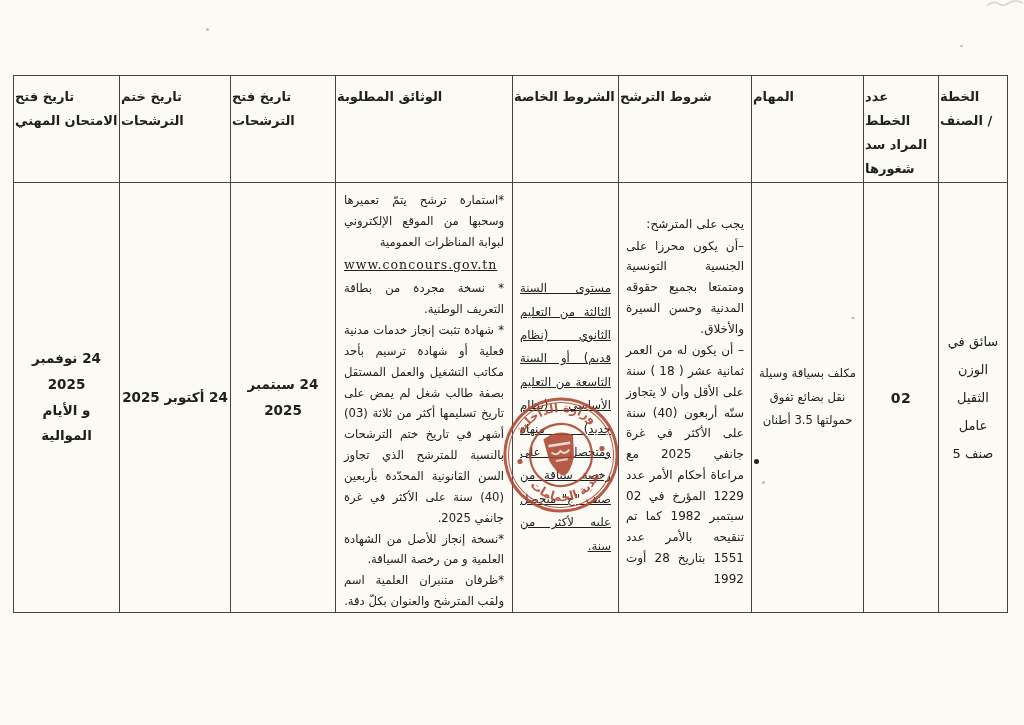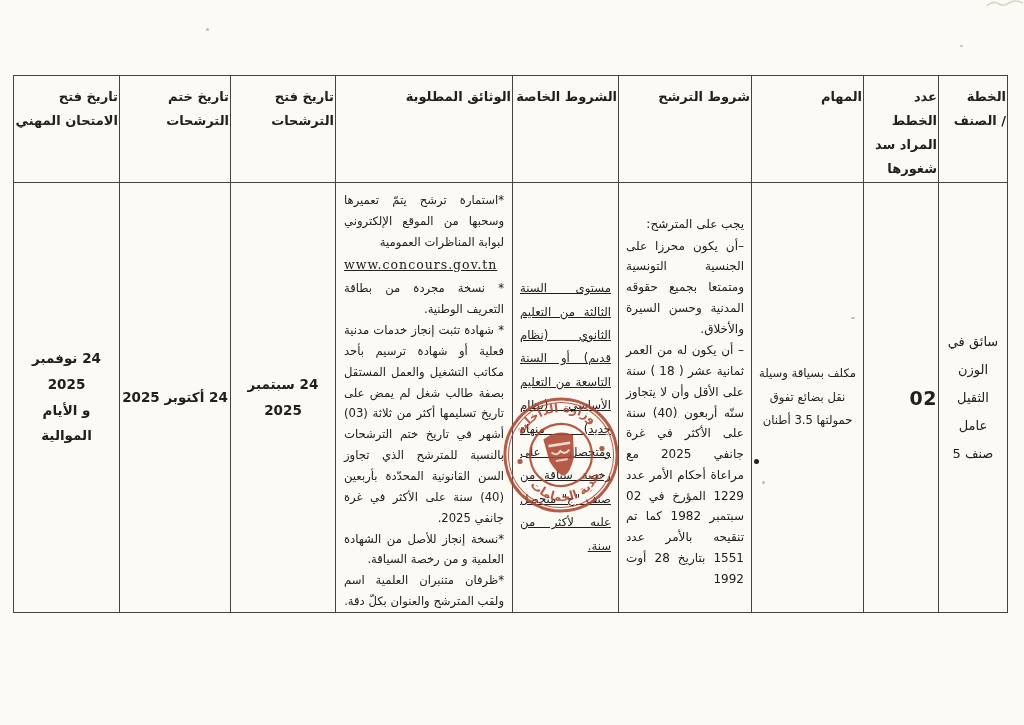--- a/index.html
+++ b/index.html
@@ -18,30 +18,30 @@
   }
   table.doc-table td{
     border:1.2px solid #45443f;
     vertical-align:middle;
     overflow:hidden;
   }
   tr.hdr td{
     height:80px;
     vertical-align:top;
     padding-top:9px;
-    text-align:right;
+    text-align:left;
     font-weight:bold;
     font-size:13px;
     line-height:1.85;
     white-space:pre-line;
   }
   tr.body td{height:357px;}
 
   td.c-plan{text-align:center;font-size:13px;line-height:2.15;padding:0 5px;}
-  td.c-count{text-align:right;font-weight:bold;font-size:19px;letter-spacing:.5px;}
+  td.c-count{text-align:center;font-weight:bold;font-size:14px;letter-spacing:.5px;}
   td.c-tasks{text-align:center;font-size:11.6px;line-height:2.05;padding:0 5px;}
   td.c-cond{vertical-align:top;padding:9px 7px 0;font-size:12px;line-height:1.73;text-align:justify;}
   td.c-cond p{margin:0 0 1px;}
   td.c-special{vertical-align:top;padding:40px 7px 0;font-size:11.7px;line-height:2.0;text-align:justify;text-decoration:underline;}
   td.c-docs{vertical-align:top;padding:7px 8px 0;font-size:11.6px;line-height:1.8;text-align:justify;}
   td.c-docs p{margin:0;}
   td.c-docs .url-line{
     font-family:"DejaVu Serif", serif;
     font-size:12.5px;letter-spacing:1px;
     text-decoration:underline;

